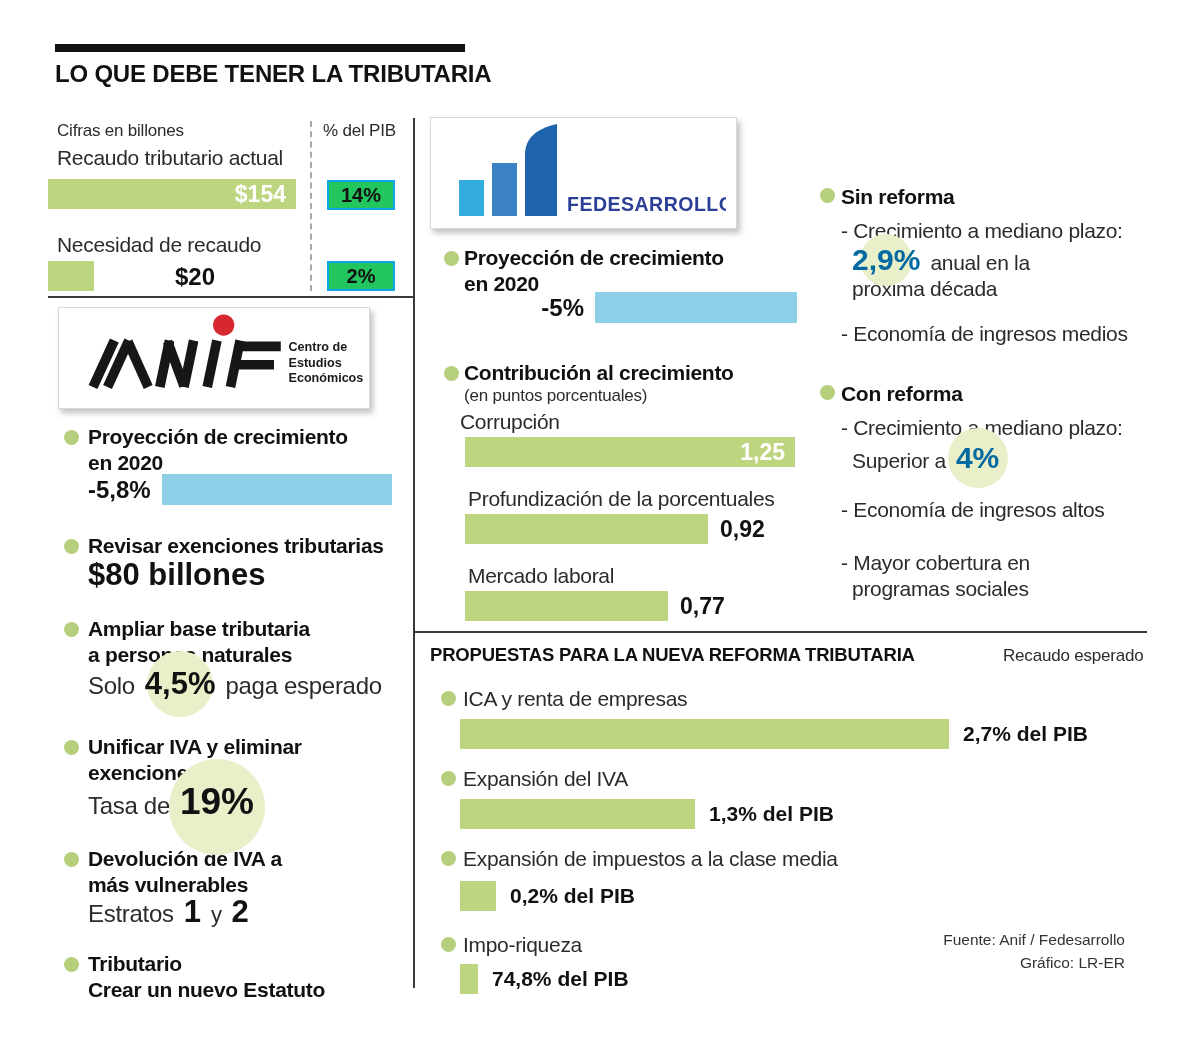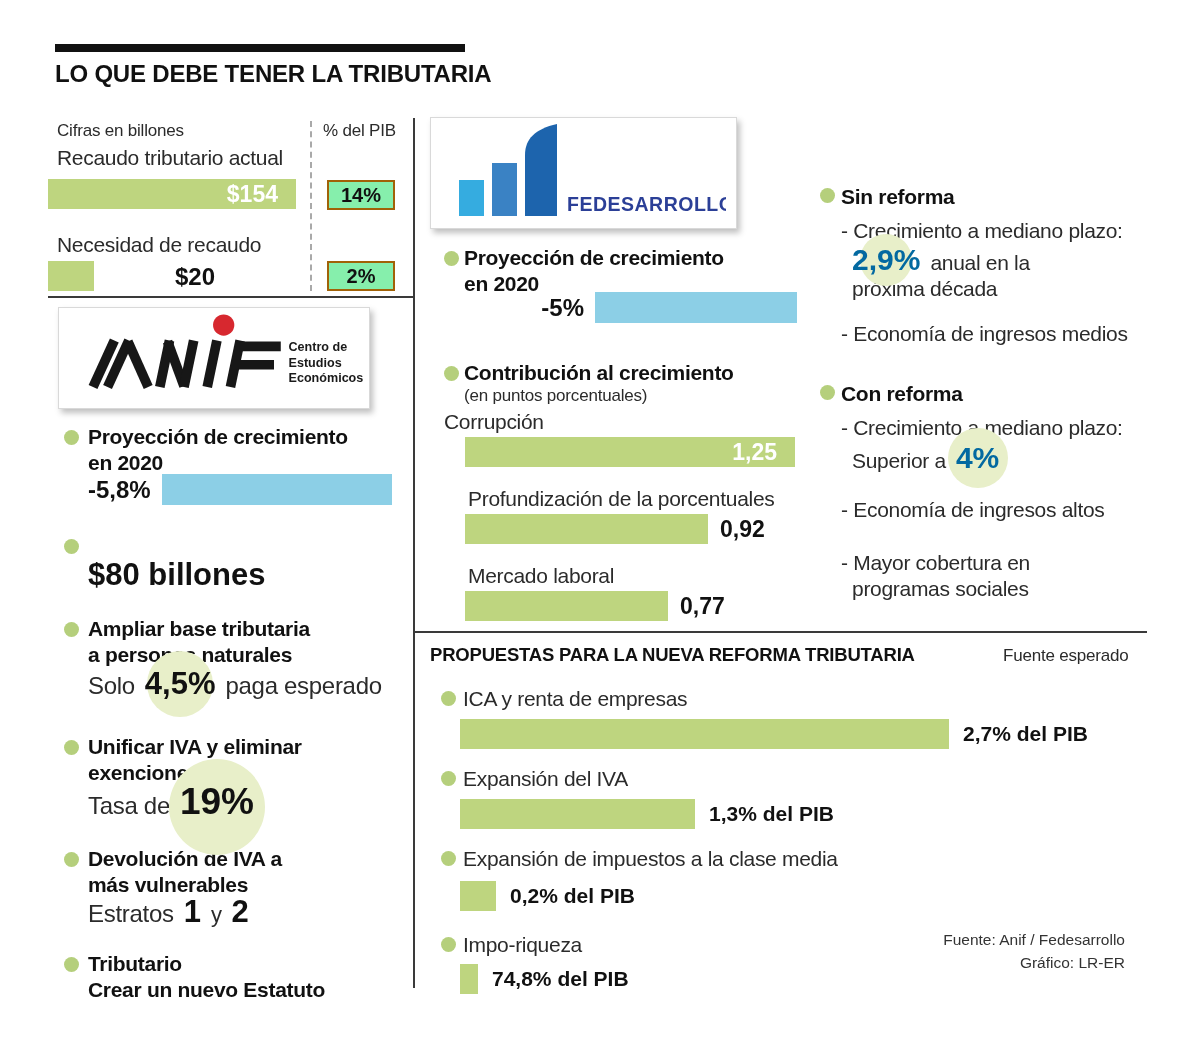--- a/index.html
+++ b/index.html
@@ -5,25 +5,25 @@
   html,body{margin:0;padding:0;background:#ffffff;}
   body{font-family:"Liberation Sans", sans-serif;color:#1d1d1d;}
   #canvas{position:relative;width:1200px;height:1044px;background:#fff;overflow:hidden;}
   .abs{position:absolute;}
   .lbl{font-size:21px;font-weight:400;color:#2b2b2b;letter-spacing:-0.3px;white-space:nowrap;}
   .sm{font-size:17px;font-weight:400;color:#2b2b2b;letter-spacing:-0.2px;white-space:nowrap;}
   .bold-t{font-size:21px;font-weight:bold;color:#111;letter-spacing:-0.3px;line-height:26px;white-space:nowrap;}
   .bullet{width:15px;height:15px;border-radius:50%;background:#b5cf7c;}
   .bar-green{background:#bed57f;height:30px;display:flex;align-items:center;justify-content:flex-end;}
   .bar-blue{background:#8ccfe6;height:31px;}
-  .inbar{color:#fff;font-weight:bold;font-size:23px;padding-right:18px;}
+  .inbar{color:#fff;font-weight:bold;font-size:23px;padding-right:10px;}
   .bar-row{display:flex;align-items:center;}
   .bar-row .val{font-weight:bold;font-size:23px;color:#111;margin-left:12px;white-space:nowrap;}
   .bar-row .valp{font-weight:bold;font-size:21px;color:#111;margin-left:14px;white-space:nowrap;}
-  .box-pct{border:2px solid #a16207;background:#86efac;width:64px;height:26px;display:flex;align-items:center;justify-content:center;font-weight:bold;font-size:20px;color:#111;}
+  .box-pct{border:2px solid #0ea5e9;background:#22c55e;width:64px;height:26px;display:flex;align-items:center;justify-content:center;font-weight:bold;font-size:20px;color:#111;}
   .vline{width:0;border-left:2px solid #3a3a3a;}
   .hline{height:0;border-top:2px solid #3a3a3a;}
   .dashline{width:0;border-left:2px dashed #a9a9a9;}
   .logo-box{background:#fff;border:1px solid #d9d9d9;box-shadow:3px 4px 6px rgba(0,0,0,0.25);display:flex;align-items:center;justify-content:center;}
   .mixed{display:flex;align-items:baseline;white-space:nowrap;}
   .mixed > *{margin-right:10px;}
   .pre24{font-size:24px;font-weight:400;color:#2b2b2b;letter-spacing:-0.3px;}
   .n31{font-size:31px;font-weight:bold;color:#111;}
   .n30{font-size:30px;font-weight:bold;color:#0369a1;}
   .n37{font-size:37px;font-weight:bold;color:#111;}
@@ -87,20 +87,21 @@
 
   <div class="abs bullet" style="left:64px;top:430px;"></div>
   <div class="abs bold-t" style="left:88px;top:424px;">
     <div>Proyección de crecimiento</div>
     <div>en 2020</div>
   </div>
   <div class="abs val24" style="left:88px;top:474px;">-5,8%</div>
   <div class="abs bar-blue" style="left: 162px; top: 474px; width: 230px;"></div>
 
   <div class="abs bullet" style="left:64px;top:539px;"></div>
+  <div class="abs bold-t" style="left:88px;top:533px;">Revisar exenciones tributarias</div>
   <div class="abs" style="left:88px;top:557px;font-size:31px;font-weight:bold;color:#111;">$80 billones</div>
 
   <div class="abs bullet" style="left:64px;top:622px;"></div>
   <div class="abs bold-t" style="left:88px;top:616px;">
     <div>Ampliar base tributaria</div>
     <div>a personas naturales</div>
   </div>
   <div class="abs mixed" style="left:88px;top:666px;">
     <span class="pre24">Solo</span>
     <span class="hl-wrap n31"><span class="hl-circle hl-64"></span><span>4,5%</span></span>
@@ -151,21 +152,21 @@
     <div>Proyección de crecimiento</div>
     <div>en 2020</div>
   </div>
   <div class="abs val24" style="left:520px;top:292px;width:64px;text-align:right;">-5%</div>
   <div class="abs bar-blue" style="left: 595px; top: 292px; width: 202px;"></div>
 
   <div class="abs bullet" style="left:444px;top:366px;"></div>
   <div class="abs bold-t" style="left:464px;top:360px;">Contribución al crecimiento</div>
   <div class="abs sm" style="left:464px;top:386px;">(en puntos porcentuales)</div>
 
-  <div class="abs lbl" style="left:444px;top:410px;">Corrupción</div>
+  <div class="abs lbl" style="left:460px;top:410px;">Corrupción</div>
   <div class="abs bar-row" style="left:465px;top:437px;">
     <div class="bar-green" style="width: 330px;">
       <span class="inbar">1,25</span>
     </div>
   </div>
 
   <div class="abs lbl" style="left:468px;top:487px;">Profundización de la porcentuales</div>
   <div class="abs bar-row" style="left:465px;top:514px;">
     <div class="bar-green" style="width: 243px;"></div>
     <span class="val">0,92</span>
@@ -193,21 +194,21 @@
   <div class="abs mixed" style="left:852px;top:441px;">
     <span class="lbl">Superior a</span>
     <span class="hl-wrap n30"><span class="hl-circle hl-58"></span><span>4%</span></span>
   </div>
   <div class="abs lbl" style="left:841px;top:498px;">- Economía de ingresos altos</div>
   <div class="abs lbl" style="left:841px;top:551px;">- Mayor cobertura en</div>
   <div class="abs lbl" style="left:852px;top:577px;">programas sociales</div>
 
   <div class="abs hline" style="left:413px;top:631px;width:734px;"></div>
   <div class="abs" style="left:430px;top:644px;font-size:18.5px;font-weight:bold;letter-spacing:-0.2px;color:#111;white-space:nowrap;">PROPUESTAS PARA LA NUEVA REFORMA TRIBUTARIA</div>
-  <div class="abs sm" style="left:1003px;top:646px;width:125px;text-align:right;">Fuente esperado</div>
+  <div class="abs sm" style="left:1003px;top:646px;width:125px;text-align:right;">Recaudo esperado</div>
 
   <div class="abs bullet" style="left:441px;top:691px;"></div>
   <div class="abs lbl" style="left:463px;top:687px;">ICA y renta de empresas</div>
   <div class="abs bar-row" style="left:460px;top:719px;">
     <div class="bar-green" style="width: 489px;"></div>
     <span class="valp">2,7% del PIB</span>
   </div>
 
   <div class="abs bullet" style="left:441px;top:771px;"></div>
   <div class="abs lbl" style="left:463px;top:767px;">Expansión del IVA</div>

